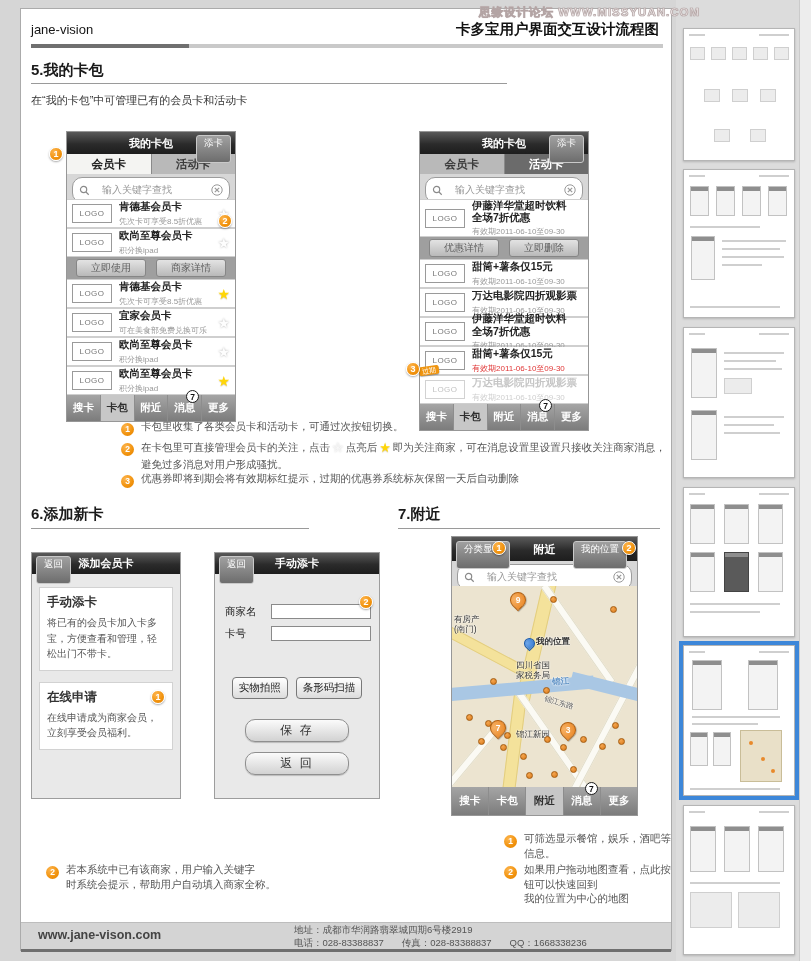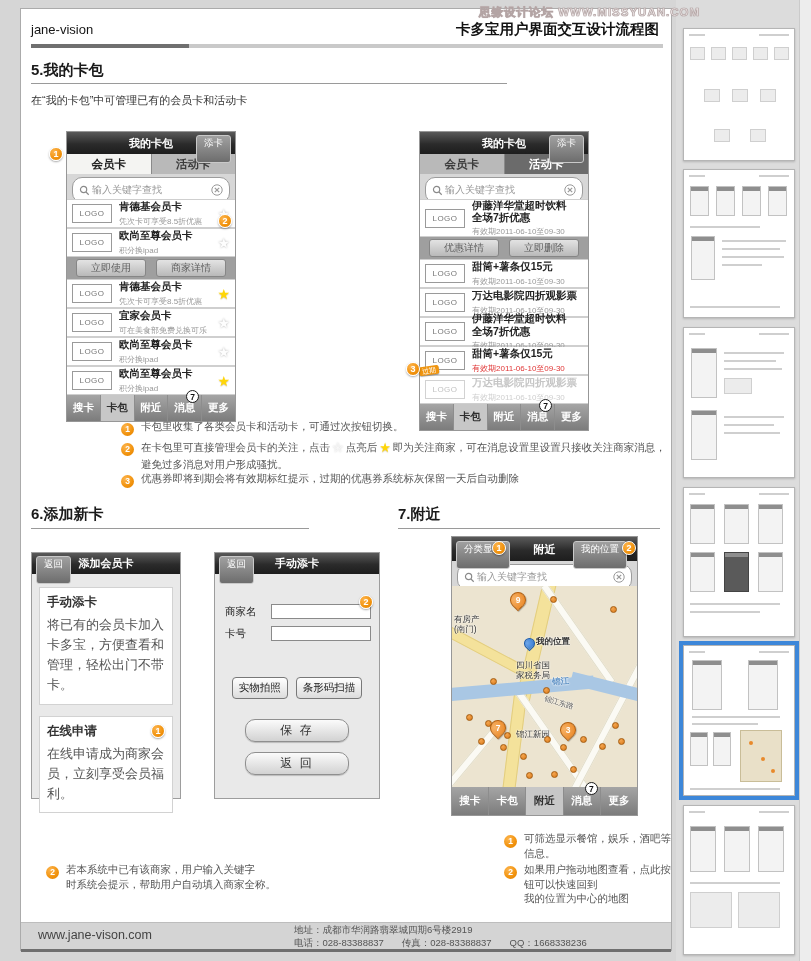--- a/index.html
+++ b/index.html
@@ -25,21 +25,21 @@
   .p-bar-title{color:#fff;font-weight:bold;font-size:11px}
   .p-btn{position:absolute;right:4px;top:3px;height:28px;line-height:14px;padding:0 7px;font-size:9.5px;color:#fff;
          background:linear-gradient(#a0a0a0,#6d6d6d);border:1px solid #c9c9c9;border-radius:3px}
   .p-btn.left{left:4px;right:auto}
   .p-tabs{display:flex;height:20px;background:#8a8a8a;gap:1px}
   .tab{flex:1;text-align:center;line-height:20px;font-size:11.5px;font-weight:bold}
   .tab.v-on-light{background:#f4f4f2;color:#222}
   .tab.v-off{background:#b9b9b9;color:#3c3c3c}
   .tab.v-on-dark{background:#6b6b6b;color:#fff}
   .p-search{height:25px;background:#d7d7d7;padding:3px 5px}
-  .searchbox{height:19px;background:#fff;border:1px solid #9c9c9c;border-radius:10px;display:flex;align-items:center;padding:12px 6px;gap:2px}
+  .searchbox{height:19px;background:#fff;border:1px solid #9c9c9c;border-radius:10px;display:flex;align-items:center;padding:12px 6px;gap:12px}
   .searchbox .ph{flex:1;font-size:10px;color:#999;white-space:nowrap;overflow:hidden}
   .cards{display:flex;flex-direction:column;gap:2px;background:#cfcfcf;padding:1px 0}
   .card{background:#fff;display:flex;align-items:center;padding:0 5px}
   .card.h1{height:27px}.card.h2{height:36px}
   .logo{width:40px;height:19px;border:1px solid #9a9a9a;background:#fff;font-size:8px;color:#777;
         display:flex;align-items:center;justify-content:center;flex-shrink:0;letter-spacing:.5px}
   .cinfo{flex:1;min-width:0;padding-left:7px}
   .ctitle{display:block;font-size:10.5px;font-weight:bold;color:#222;line-height:1.15;white-space:nowrap;overflow:hidden}
   .csub{display:block;font-size:8px;color:#999;margin-top:3px;white-space:nowrap;overflow:hidden}
   .csub.v-red{color:#e03535}
@@ -81,21 +81,21 @@
   .inline-star.white{color:#fff;text-shadow:0 0 2px #999}
   .inline-star.yellow{color:#ffd608;text-shadow:0 1px 1px rgba(150,110,0,.35)}
 
   
   .phone6{position:absolute;border:1px solid #9d9d9d;background:#e9e9e9}
   .p6-bar{position:relative;height:21px;background:linear-gradient(#5a5a5a,#2b2b2b 55%,#1d1d1d);
           display:flex;align-items:center;justify-content:center}
   .p6-bar .p-bar-title{font-size:11px}
   .blk{background:#fff;border:1px solid #d2d2d2;margin:11px 7px 0;padding:6px 7px 8px}
   .blk-h{font-size:12.5px;font-weight:bold;color:#333;display:flex;justify-content:space-between;align-items:center}
-  .blk-p{font-size:13px;color:#555;margin-top:4px;line-height:1.55}
+  .blk-p{font-size:10px;color:#555;margin-top:4px;line-height:1.55}
   .frow{display:flex;align-items:center;margin:0 0 7px 10px}
   .flabel{width:46px;font-size:10.5px;color:#222}
   .finput{width:100px;height:15px;background:#fff;border:1px solid #8a8a8a}
   .sbtn-row{display:flex;gap:8px;justify-content:center;margin-top:36px}
   .sbtn{background:linear-gradient(#ffffff,#dcdcdc);border:1px solid #787878;border-radius:4px;
         font-size:10.5px;color:#222;padding:3px 6px}
   .bigbtn{display:block;width:104px;height:23px;margin:10px auto 0;border-radius:10px;
           background:linear-gradient(#fbfbfb,#d2d2d2);border:1px solid #8f8f8f;
           font-size:12px;color:#333;text-align:center;line-height:21px;letter-spacing:2px;
           box-shadow:0 1px 1px rgba(0,0,0,.2)}
@@ -110,21 +110,21 @@
   .dot{position:absolute;width:7px;height:7px;border-radius:50%;z-index:7;
        background:radial-gradient(circle at 35% 30%,#f4a54f,#d97a1a);border:1px solid #a55c10}
   .cluster{position:absolute;width:16px;height:16px;border-radius:50% 50% 50% 0;transform:rotate(-45deg);z-index:8;
            background:radial-gradient(circle at 35% 30%,#f7b267,#e8821e);border:1px solid #b15f10;box-shadow:0 1px 1px rgba(0,0,0,.3)}
   .cluster b{display:block;transform:rotate(45deg);width:100%;text-align:center;color:#fff;font-size:8.5px;line-height:14px}
   .mypin{position:absolute;width:11px;height:11px;border-radius:50% 50% 50% 0;transform:rotate(-45deg);z-index:9;
          background:radial-gradient(circle at 35% 30%,#6ea6e8,#2f77d1);border:1px solid #1d5cab}
 
   
   .f-band{position:absolute;left:0;right:0;top:913px;height:27px;background:#d4d4d4;border-top:1px solid #bdbdbd}
-  .f-site{position:absolute;left:17px;top:919px;font-size:12.5px;font-weight:normal;color:#444}
+  .f-site{position:absolute;left:17px;top:919px;font-size:12.5px;font-weight:bold;color:#444}
   .f-line1{position:absolute;left:273px;top:915px;font-size:9.5px;color:#555}
   .f-line2{position:absolute;left:273px;top:928px;font-size:9.5px;color:#555}
   .f-line2 span{margin-right:18px}
   .f-dark{position:absolute;left:0;right:0;top:940px;height:3px;background:#6f6f6f}
 
   
   .sidebar{position:absolute;left:676px;top:0;width:135px;height:961px;background:#dcdcdc}
   .scrolltrack{position:absolute;left:123px;top:0;width:12px;height:961px;background:#ededed;border-left:1px solid #cbcbcb}
   .thumb{position:absolute;left:7px;width:112px;background:#fff;border:1px solid #b5b5b5;box-shadow:0 1px 2px rgba(0,0,0,.18)}
   .thumb.selected{box-shadow:0 0 0 4px #3d87d9}

